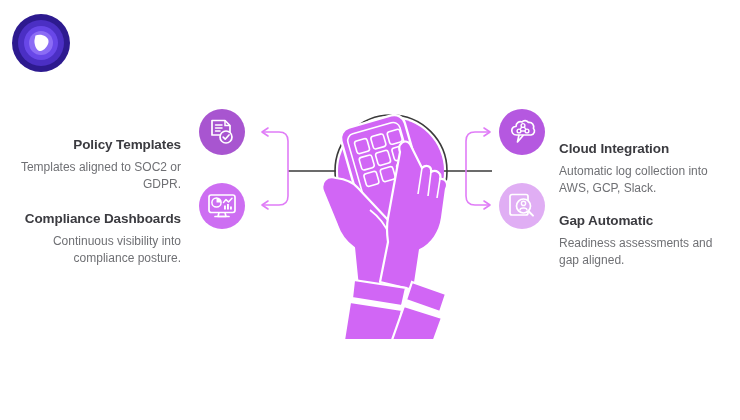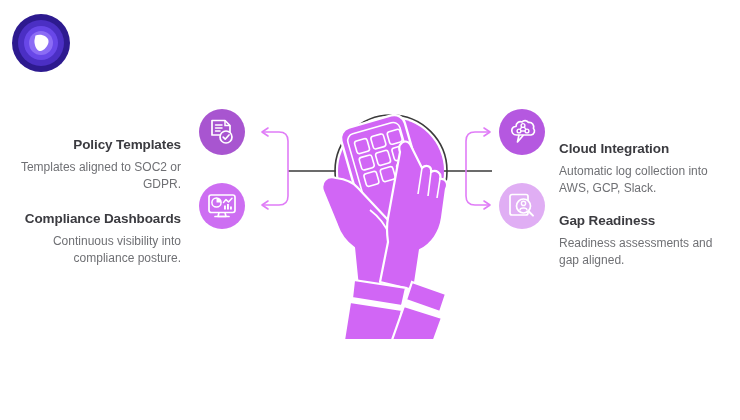--- a/index.html
+++ b/index.html
@@ -236,15 +236,15 @@
   <p class="feature-title">Compliance Dashboards</p>
   <p class="feature-desc">Continuous visibility into compliance posture.</p>
 </div>
 
 <div class="feature right" id="feature-cloud-integration">
   <p class="feature-title">Cloud Integration</p>
   <p class="feature-desc">Automatic log collection into AWS, GCP, Slack.</p>
 </div>
 
 <div class="feature right" id="feature-gap-analysis">
-  <p class="feature-title">Gap Readiness</p>
+  <p class="feature-title">Gap Automatic</p>
   <p class="feature-desc">Readiness assessments and gap aligned.</p>
 </div>
 
 </body></html>

